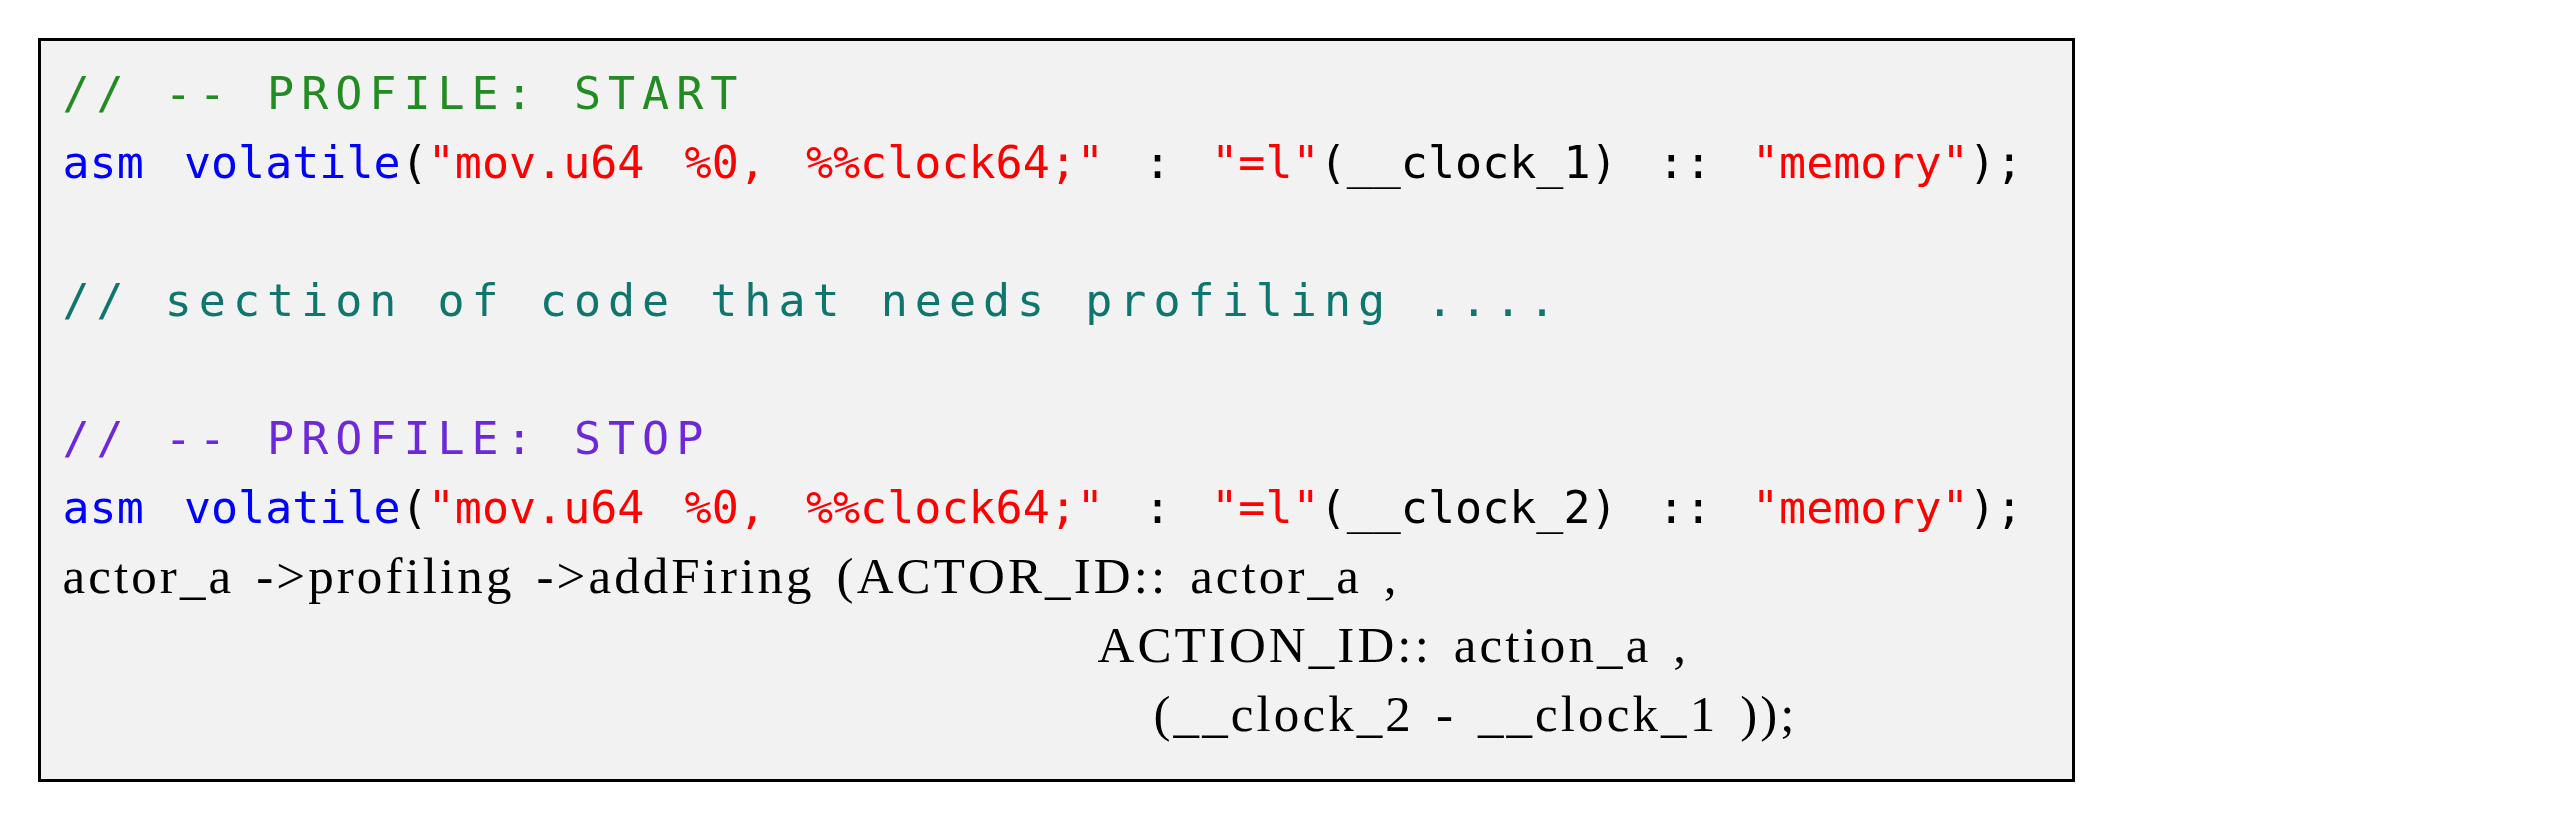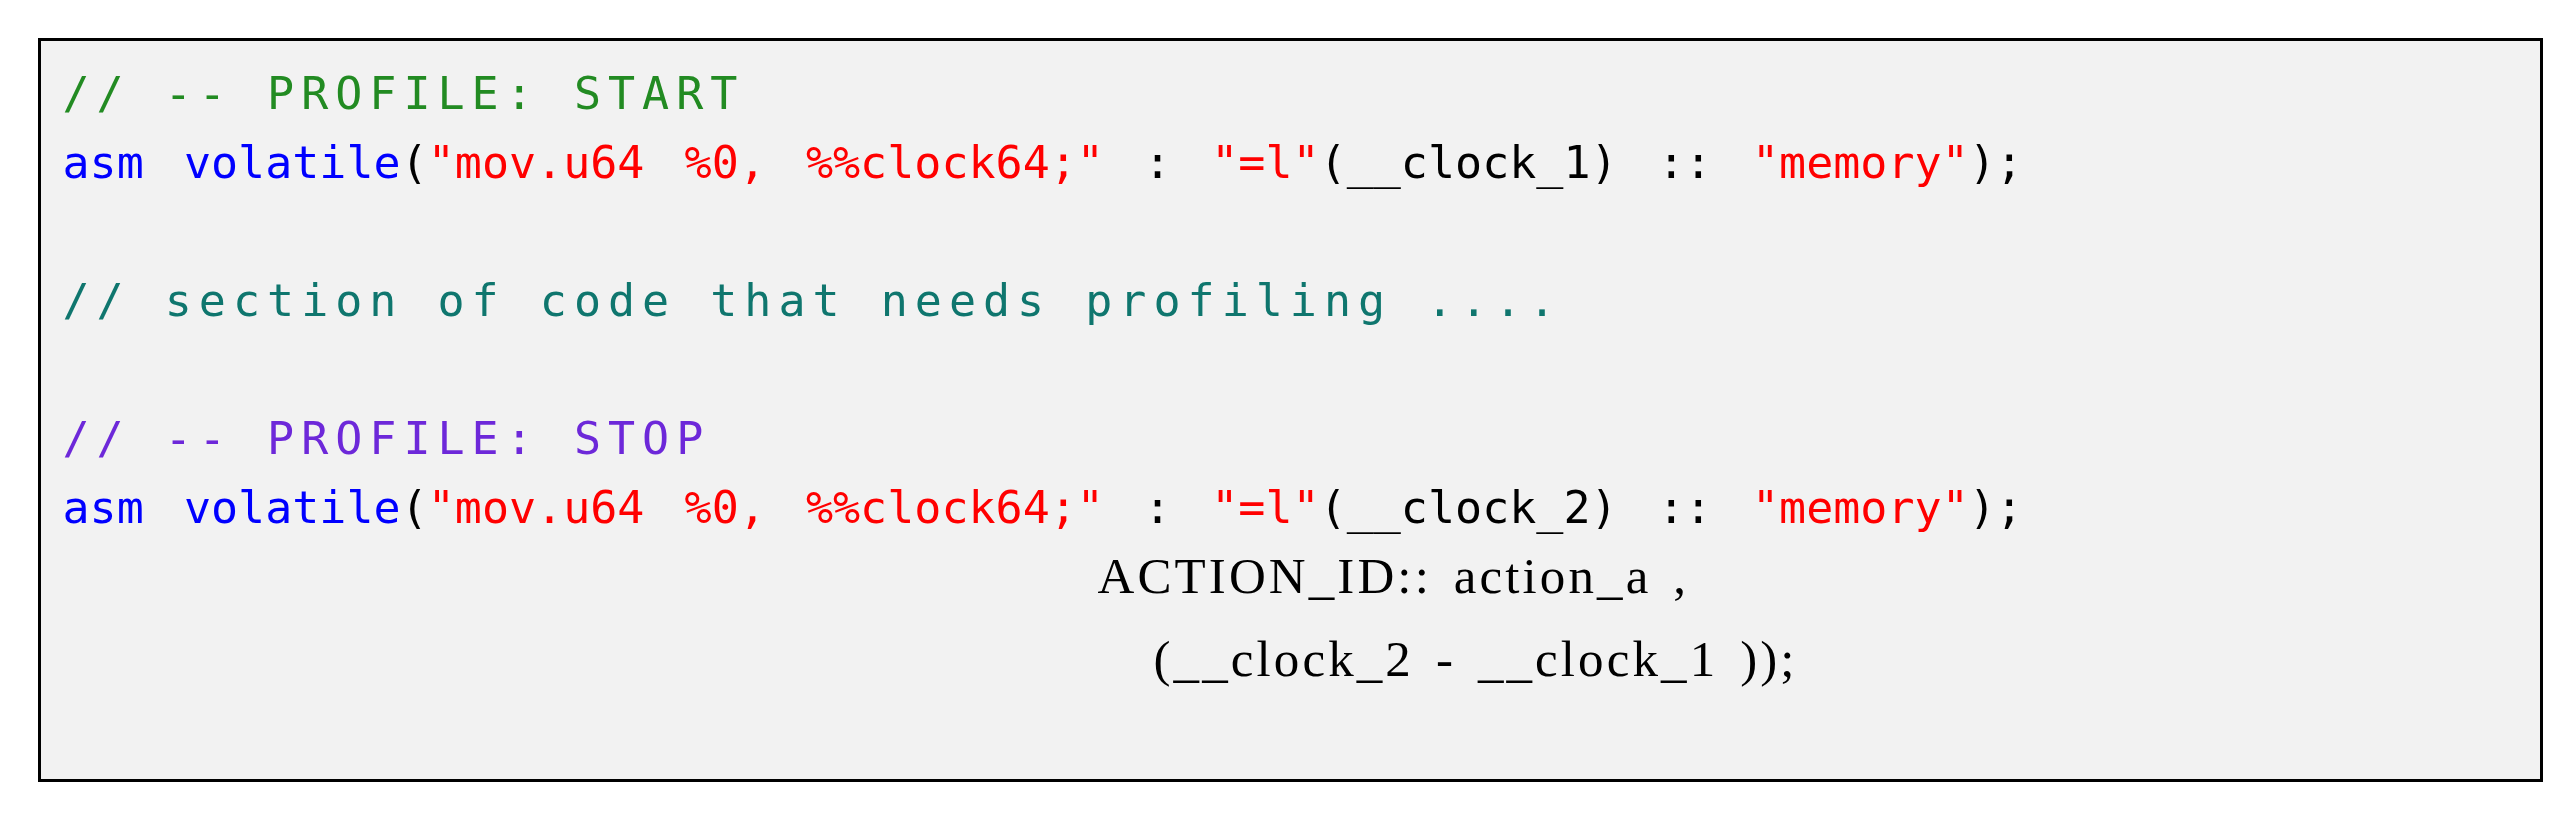--- a/index.html
+++ b/index.html
@@ -11,21 +11,21 @@
     width: 2576px;
     height: 813px;
     position: relative;
     overflow: hidden;
     font-family: "Liberation Sans", sans-serif;
   }
   .listing-frame {
     position: absolute;
     left: 38px;
     top: 38px;
-    width: 2505px;
+    width: 2037px;
     height: 744px;
     box-sizing: border-box;
     border: 3.8px solid #000000;
   }
   .code-area {
     position: absolute;
     left: 21.5px;
     top: 18.4px;
     right: 3.1px;
     bottom: 3.1px;
@@ -63,17 +63,18 @@
 
 <div class="listing-frame" style="background: rgb(242, 242, 242); border-color: rgb(0, 0, 0);">
   <div class="code-area">
       <div class="line comment"><span style="color: rgb(34, 139, 34);">// -- PROFILE: START</span></div>
       <div class="line mono"><span style="color: rgb(0, 0, 255);">asm</span><span style="color: rgb(0, 0, 0);"> </span><span style="color: rgb(0, 0, 255);">volatile</span><span style="color: rgb(0, 0, 0);">(</span><span style="color: rgb(255, 0, 0);">"mov.u64 %0, %%clock64;"</span><span style="color: rgb(0, 0, 0);"> : </span><span style="color: rgb(255, 0, 0);">"=l"</span><span style="color: rgb(0, 0, 0);">(__clock_1) :: </span><span style="color: rgb(255, 0, 0);">"memory"</span><span style="color: rgb(0, 0, 0);">);</span></div>
       <div class="line blank"></div>
       <div class="line comment"><span style="color: #0f766e;">// section of code that needs profiling ....</span></div>
       <div class="line blank"></div>
       <div class="line comment"><span style="color: #6d28d9;">// -- PROFILE: STOP</span></div>
       <div class="line mono"><span style="color: rgb(0, 0, 255);">asm</span><span style="color: rgb(0, 0, 0);"> </span><span style="color: rgb(0, 0, 255);">volatile</span><span style="color: rgb(0, 0, 0);">(</span><span style="color: rgb(255, 0, 0);">"mov.u64 %0, %%clock64;"</span><span style="color: rgb(0, 0, 0);"> : </span><span style="color: rgb(255, 0, 0);">"=l"</span><span style="color: rgb(0, 0, 0);">(__clock_2) :: </span><span style="color: rgb(255, 0, 0);">"memory"</span><span style="color: rgb(0, 0, 0);">);</span></div>
+      <div class="line serif"><span style="color: rgb(0, 0, 0);">actor_a -&gt;profiling -&gt;addFiring (ACTOR_ID:: actor_a ,</span></div>
       <div class="line serif" style="padding-left: 1035px;"><span style="color: rgb(0, 0, 0);">ACTION_ID:: action_a ,</span></div>
-      <div class="line serif" style="padding-left: 1091px; margin-top: 14px;"><span style="color: rgb(0, 0, 0);">(__clock_2 - __clock_1 ));</span></div>
+      <div class="line serif" style="padding-left: 1091px;"><span style="color: rgb(0, 0, 0);">(__clock_2 - __clock_1 ));</span></div>
     </div>
 </div>
 
 
 </body></html>

